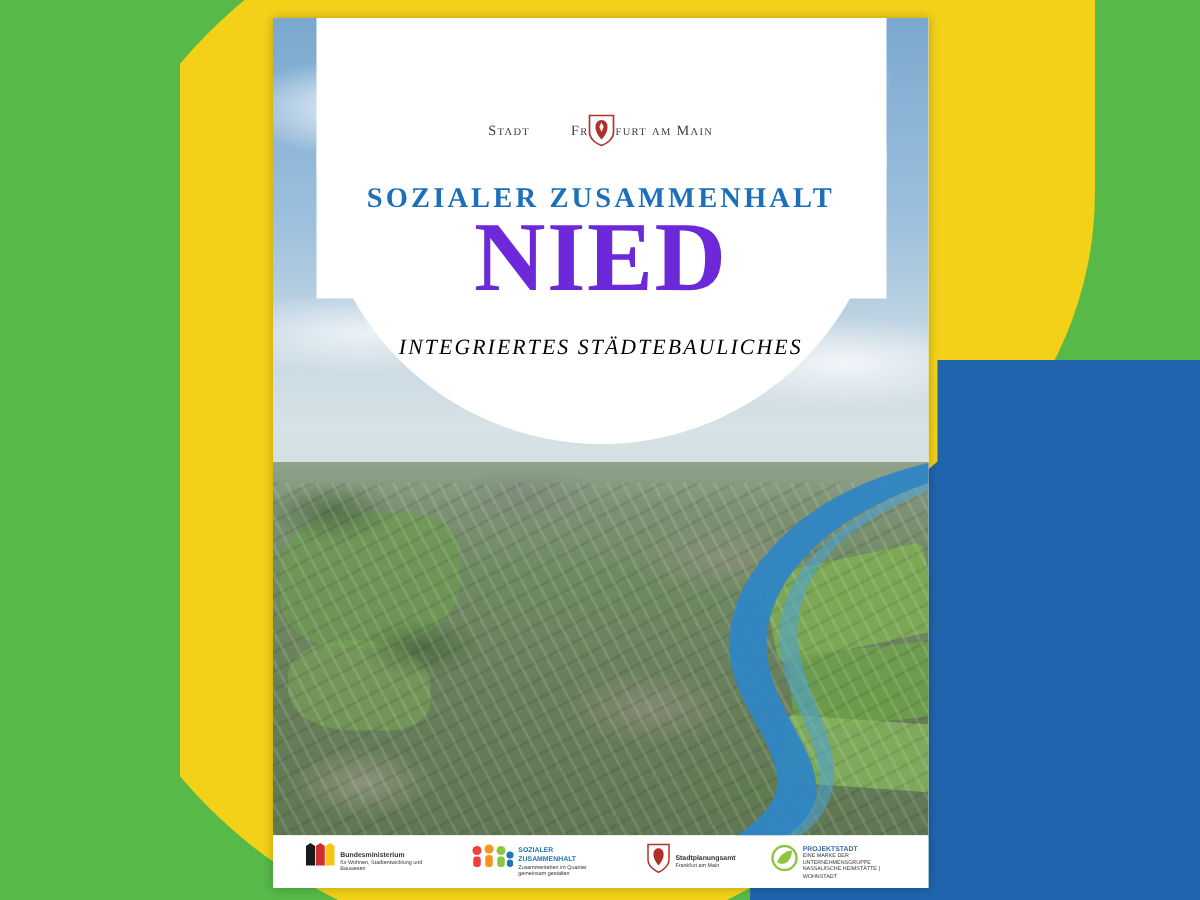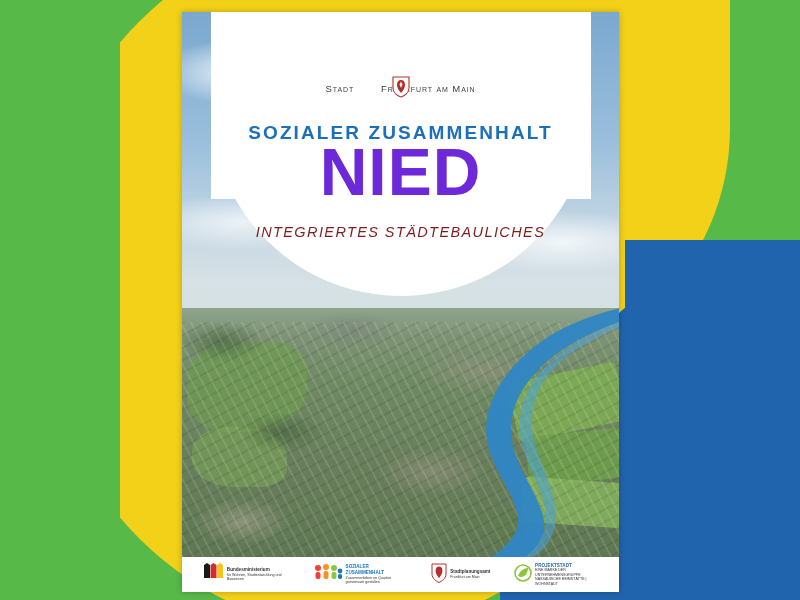--- a/index.html
+++ b/index.html
@@ -80,20 +80,21 @@
     overflow: hidden;
   }
 
   
   .photo {
     position: absolute;
     left: 0; top: 0;
     width: 451px;
     height: 545px;
     overflow: hidden;
+    font-family: Liberation Serif, serif;
   }
 
   
   .sky {
     position: absolute;
     left: 0; top: 0; width: 437px; height: 300px;
     background:
       radial-gradient(ellipse 140px 48px at 70px 60px, rgba(255,255,255,0.95) 0%, rgba(255,255,255,0) 70%),
       radial-gradient(ellipse 120px 42px at 330px 40px, rgba(255,255,255,0.9) 0%, rgba(255,255,255,0) 70%),
       radial-gradient(ellipse 180px 60px at 220px 150px, rgba(255,255,255,0.8) 0%, rgba(255,255,255,0) 70%),
@@ -251,21 +252,21 @@
     font-weight: bold;
     letter-spacing: 1px;
     color: #6d28d9;
     line-height: 0.98;
   }
   .subtitle {
     margin-top: 16px;
     font-size: 14.5px;
     font-style: italic;
     letter-spacing: 1.4px;
-    color: #7f1d1d;
+    color: #000000;
     line-height: 1.55;
   }
 
   
   .footer {
     position: absolute;
     left: 0;
     bottom: 0;
     width: 437px;
     height: 35px;

